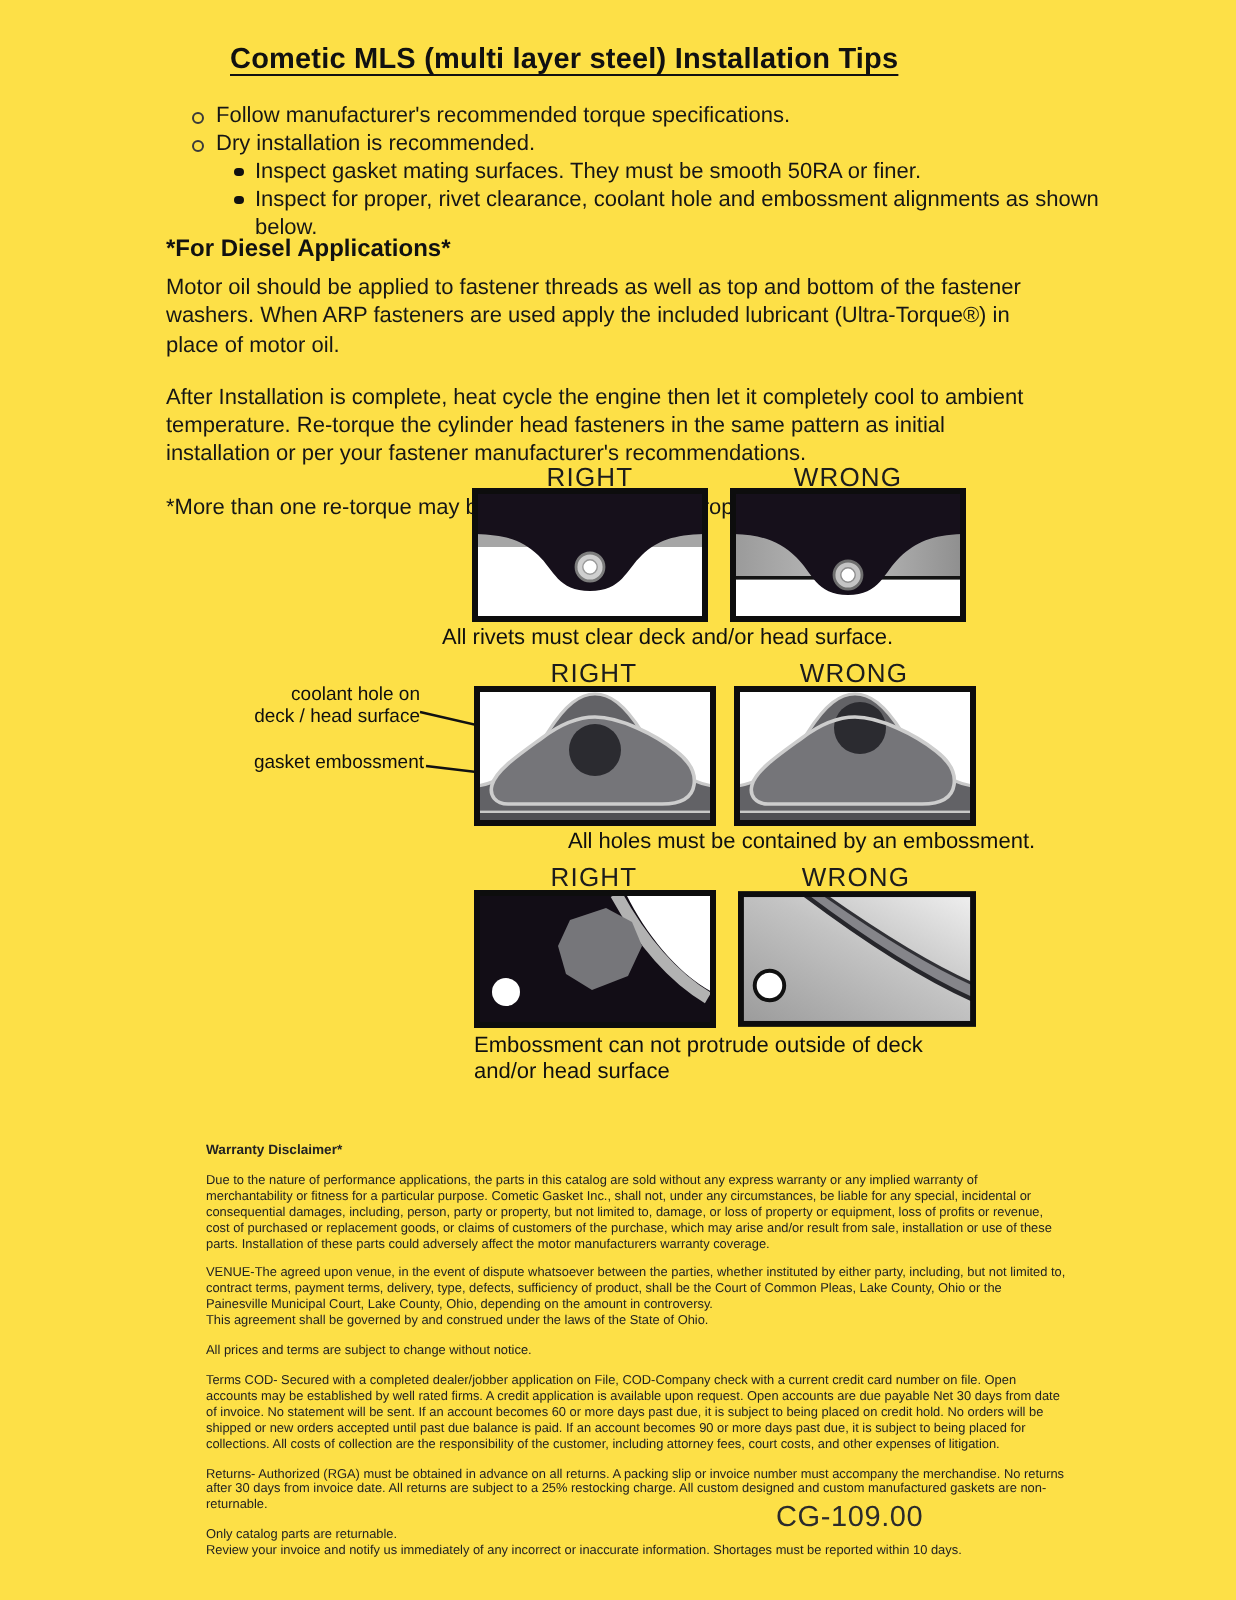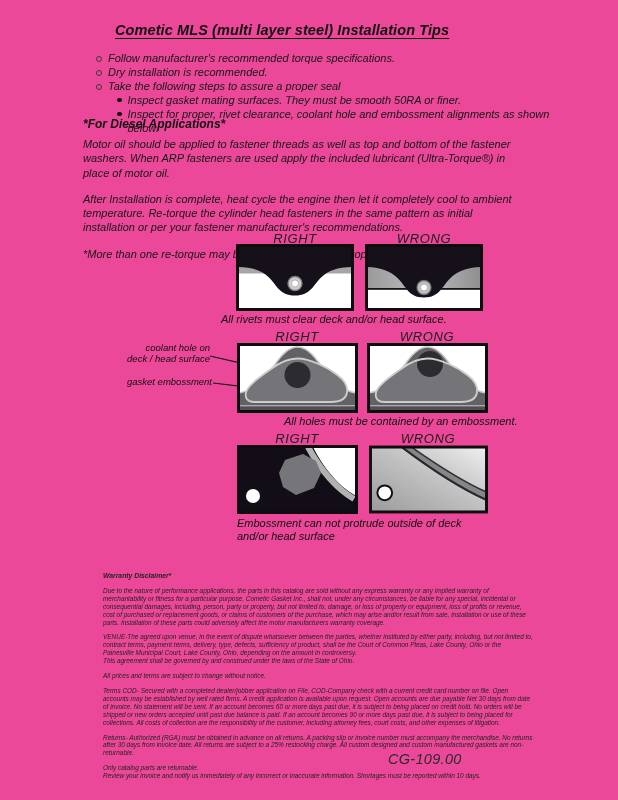--- a/index.html
+++ b/index.html
@@ -1,19 +1,19 @@
 <!DOCTYPE html>
 <html><head>
 <meta charset="utf-8">
 <style>
   html,body { margin:0; padding:0; background:#e9e9e9; }
   .page {
     position:relative; width:618px; height:800px; margin:0 auto;
-    background:#ec4899; overflow:hidden;
-    font-family:"Liberation Sans", sans-serif; color:#1a1a1a;font-style:italic;
+    background:#fde047; overflow:hidden;
+    font-family:"Liberation Sans", sans-serif; color:#1a1a1a;
   }
   .abs { position:absolute; }
 
   .title {
     left:115px; top:22px; font-size:14.5px; font-weight:bold;
     text-decoration:underline; text-underline-offset:3px; color:#111;
     white-space:nowrap; letter-spacing:0.1px;
   }
 
   .tips { left:96px; top:51px; width:470px; }
@@ -53,24 +53,20 @@
   <div class="abs title">Cometic MLS (multi layer steel) Installation Tips</div>
 
   <div class="abs tips">
     <div class="bullet-row">
       <span class="marker-open"></span>
       <span>Follow manufacturer's recommended torque specifications.</span>
     </div>
     <div class="bullet-row">
       <span class="marker-open"></span>
       <span>Dry installation is recommended.</span>
-    </div>
-    <div class="bullet-row">
-      <span class="marker-open"></span>
-      <span>Take the following steps to assure a proper seal</span>
     </div>
     <div class="bullet-row sub">
       <span class="marker-dot"></span>
       <span>Inspect gasket mating surfaces.  They must be smooth 50RA or finer.</span>
     </div>
     <div class="bullet-row sub">
       <span class="marker-dot"></span>
       <span>Inspect for proper, rivet clearance, coolant hole and embossment alignments as shown below.</span>
     </div>
   </div>

